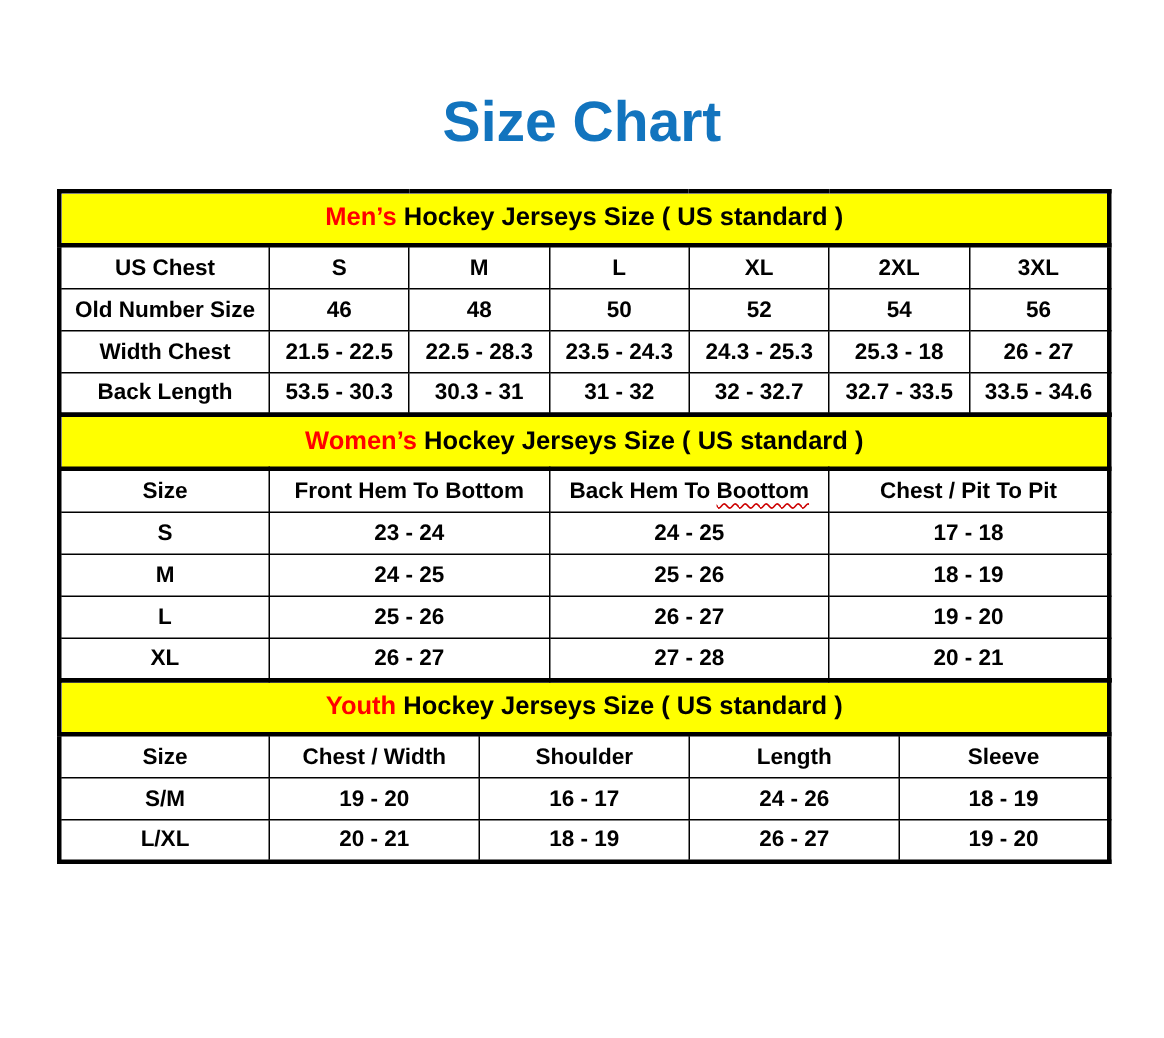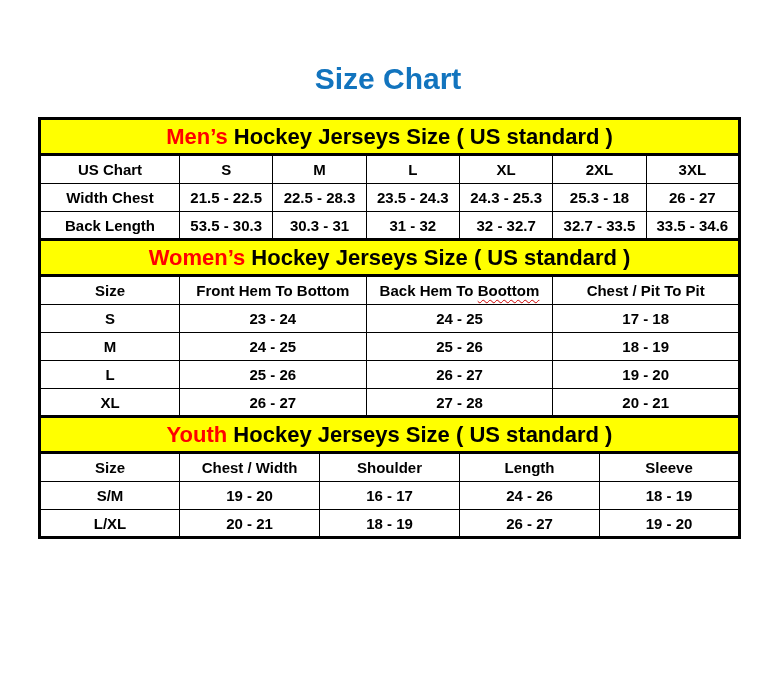--- a/index.html
+++ b/index.html
@@ -8,21 +8,21 @@
     padding: 0;
     background: #ffffff;
     width: 776px;
     height: 692px;
     font-family: "Liberation Sans", sans-serif;
     overflow: hidden;
   }
   .page-title {
     text-align: center;
     color: #1274BE;
-    font-size: 30px;
+    font-size: 38px;
     font-weight: 700;
     margin: 62px 0 22px 0;
     line-height: 1.1;
     letter-spacing: 0px;
   }
   .chart-wrap {
     width: 703px;
     margin-left: 38px;
   }
   table.size-table {
@@ -40,21 +40,21 @@
     vertical-align: middle;
     font-weight: 700;
     color: #000000;
     font-size: 15px;
     padding: 0 2px;
     overflow: hidden;
     white-space: nowrap;
   }
   tr.section-h td {
     background: #FFFF00;
-    font-size: 22px;
+    font-size: 17px;
     height: 36px;
     border: 3px solid #000000;
   }
   tr.colhead td { height: 29px; }
   tr.datarow td { height: 28px; }
   .red { color: #FF0000; }
   .typo {
     text-decoration-line: underline;
     text-decoration-style: wavy;
     text-decoration-color: #CC0000;
@@ -77,27 +77,36 @@
         <col>
         <col>
         <col>
         <col>
     </colgroup>
     <tbody>
       <tr class="section-h">
         <td colspan="7"><span class="red">Men’s</span><span> Hockey Jerseys Size ( US standard )</span></td>
       </tr>
       <tr class="colhead">
-        <td>US Chart</td>
+        <td>US Chest</td>
         <td>S</td>
         <td>M</td>
         <td>L</td>
         <td>XL</td>
         <td>2XL</td>
         <td>3XL</td>
+      </tr>
+      <tr class="datarow">
+        <td>Old Number Size</td>
+        <td>46</td>
+        <td>48</td>
+        <td>50</td>
+        <td>52</td>
+        <td>54</td>
+        <td>56</td>
       </tr>
       <tr class="datarow">
         <td>Width Chest</td>
         <td>21.5 - 22.5</td>
         <td>22.5 - 28.3</td>
         <td>23.5 - 24.3</td>
         <td>24.3 - 25.3</td>
         <td>25.3 - 18</td>
         <td>26 - 27</td>
       </tr>

